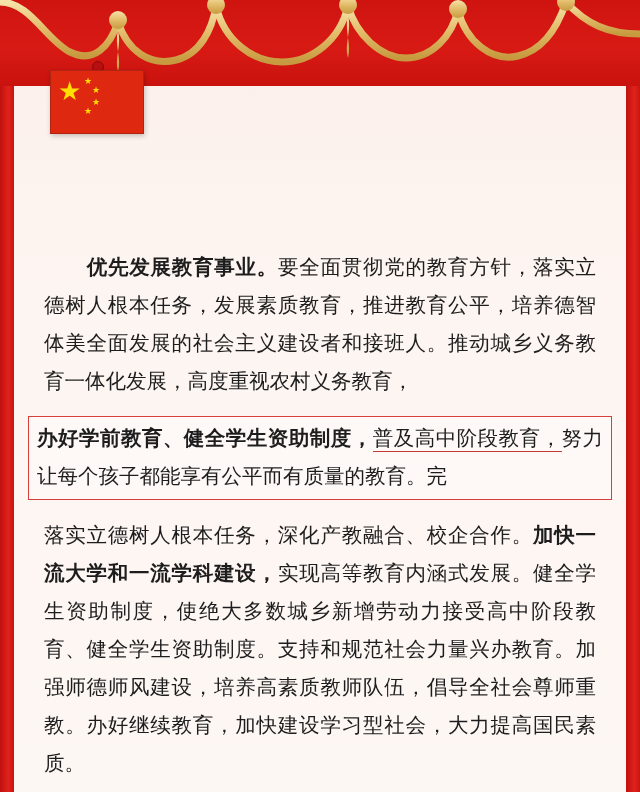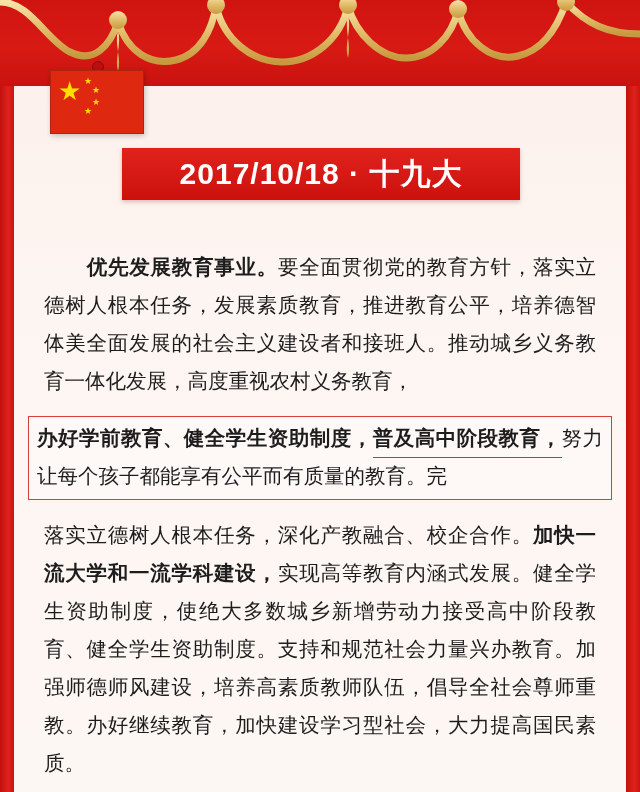--- a/index.html
+++ b/index.html
@@ -133,22 +133,22 @@
 
   .highlight-box {
     display: block;
     margin: 4px 0 4px 0;
     border: 1.5px solid #d6403a;
     padding: 2px 8px 4px 8px;
     background: rgba(255,255,255,0.35);
   }
   .uline {
     border-bottom: 1.5px solid #c23a33;
-    padding-bottom: 7px;
-    font-weight: bold;
+    padding-bottom: 1px;
+    font-weight: normal;
   }
 </style>
 </head>
 <body>
 
 <div id="page">
 
   <div class="side-bar left"></div>
   <div class="side-bar right"></div>
 
@@ -181,23 +181,20 @@
     <div class="flag-pin"></div>
     <div class="flag">
       <span class="star-big">★</span>
       <span class="star-sm s1">★</span>
       <span class="star-sm s2">★</span>
       <span class="star-sm s3">★</span>
       <span class="star-sm s4">★</span>
     </div>
   </div>
 
-  <div class="date-bar">
-    <span class="date-text">2017/10/18 · 十九大</span>
-  </div>
 
   <div class="article">
     <p>
       <span class="indent"></span><span class="b">优先发展教育事业。</span><span>要全面贯彻党的教育方针，落实立德树人根本任务，发展素质教育，推进教育公平，培养德智体美全面发展的社会主义建设者和接班人。推动城乡义务教育一体化发展，高度重视农村义务教育，</span>
     </p>
     <span class="highlight-box">
       <span class="b">办好学前教育、健全学生资助制度，</span><span class="uline">普及高中阶段教育，</span><span>努力让每个孩子都能享有公平而有质量的教育。完</span>
     </span>
     <p>
       <span>落实立德树人根本任务，深化产教融合、校企合作。</span><span class="b">加快一流大学和一流学科建设，</span><span>实现高等教育内涵式发展。健全学生资助制度，使绝大多数城乡新增劳动力接受高中阶段教育、健全学生资助制度。支持和规范社会力量兴办教育。加强师德师风建设，培养高素质教师队伍，倡导全社会尊师重教。办好继续教育，加快建设学习型社会，大力提高国民素质。</span>

